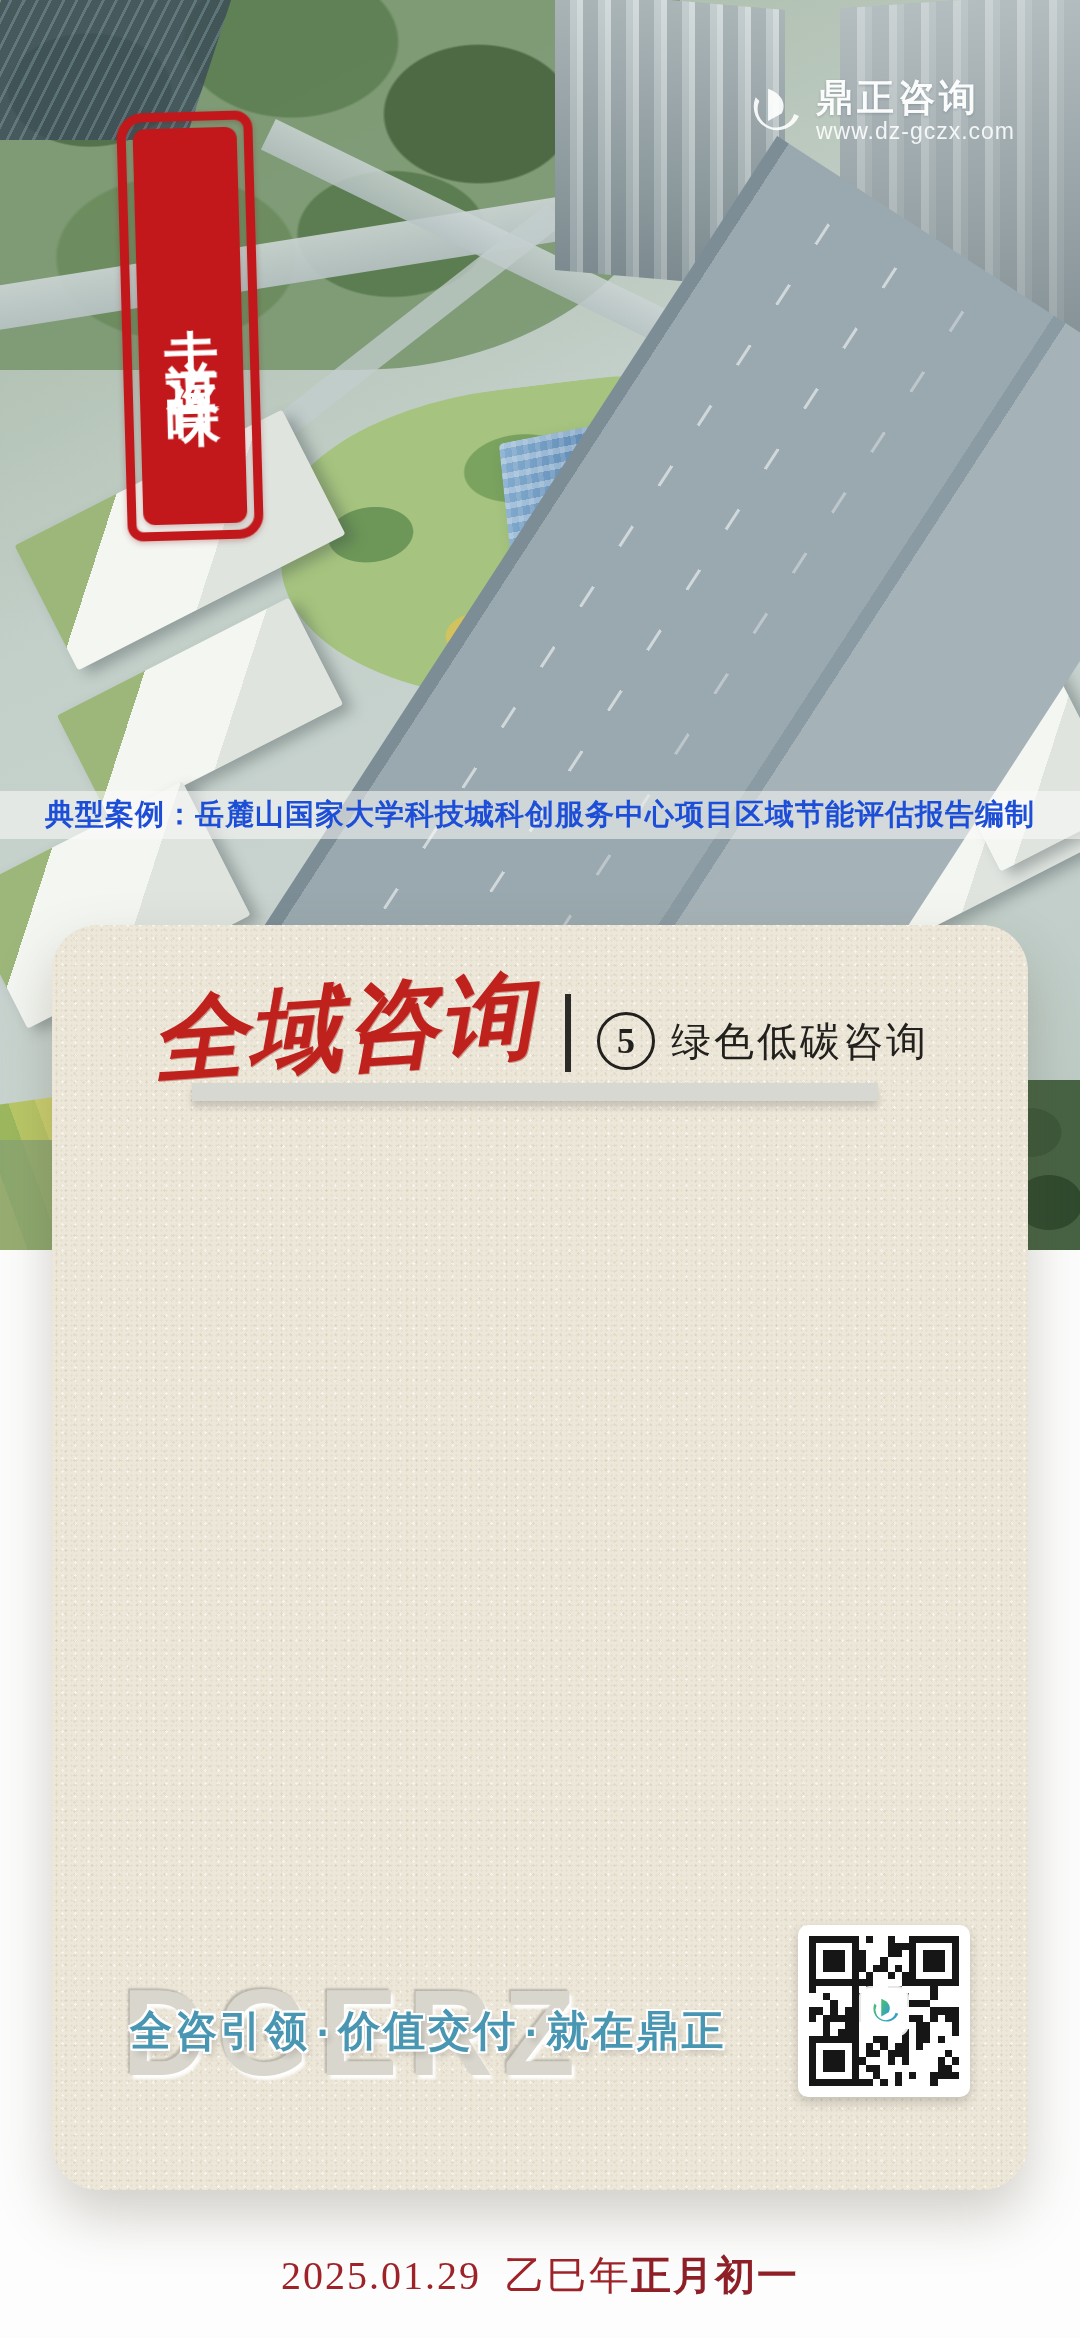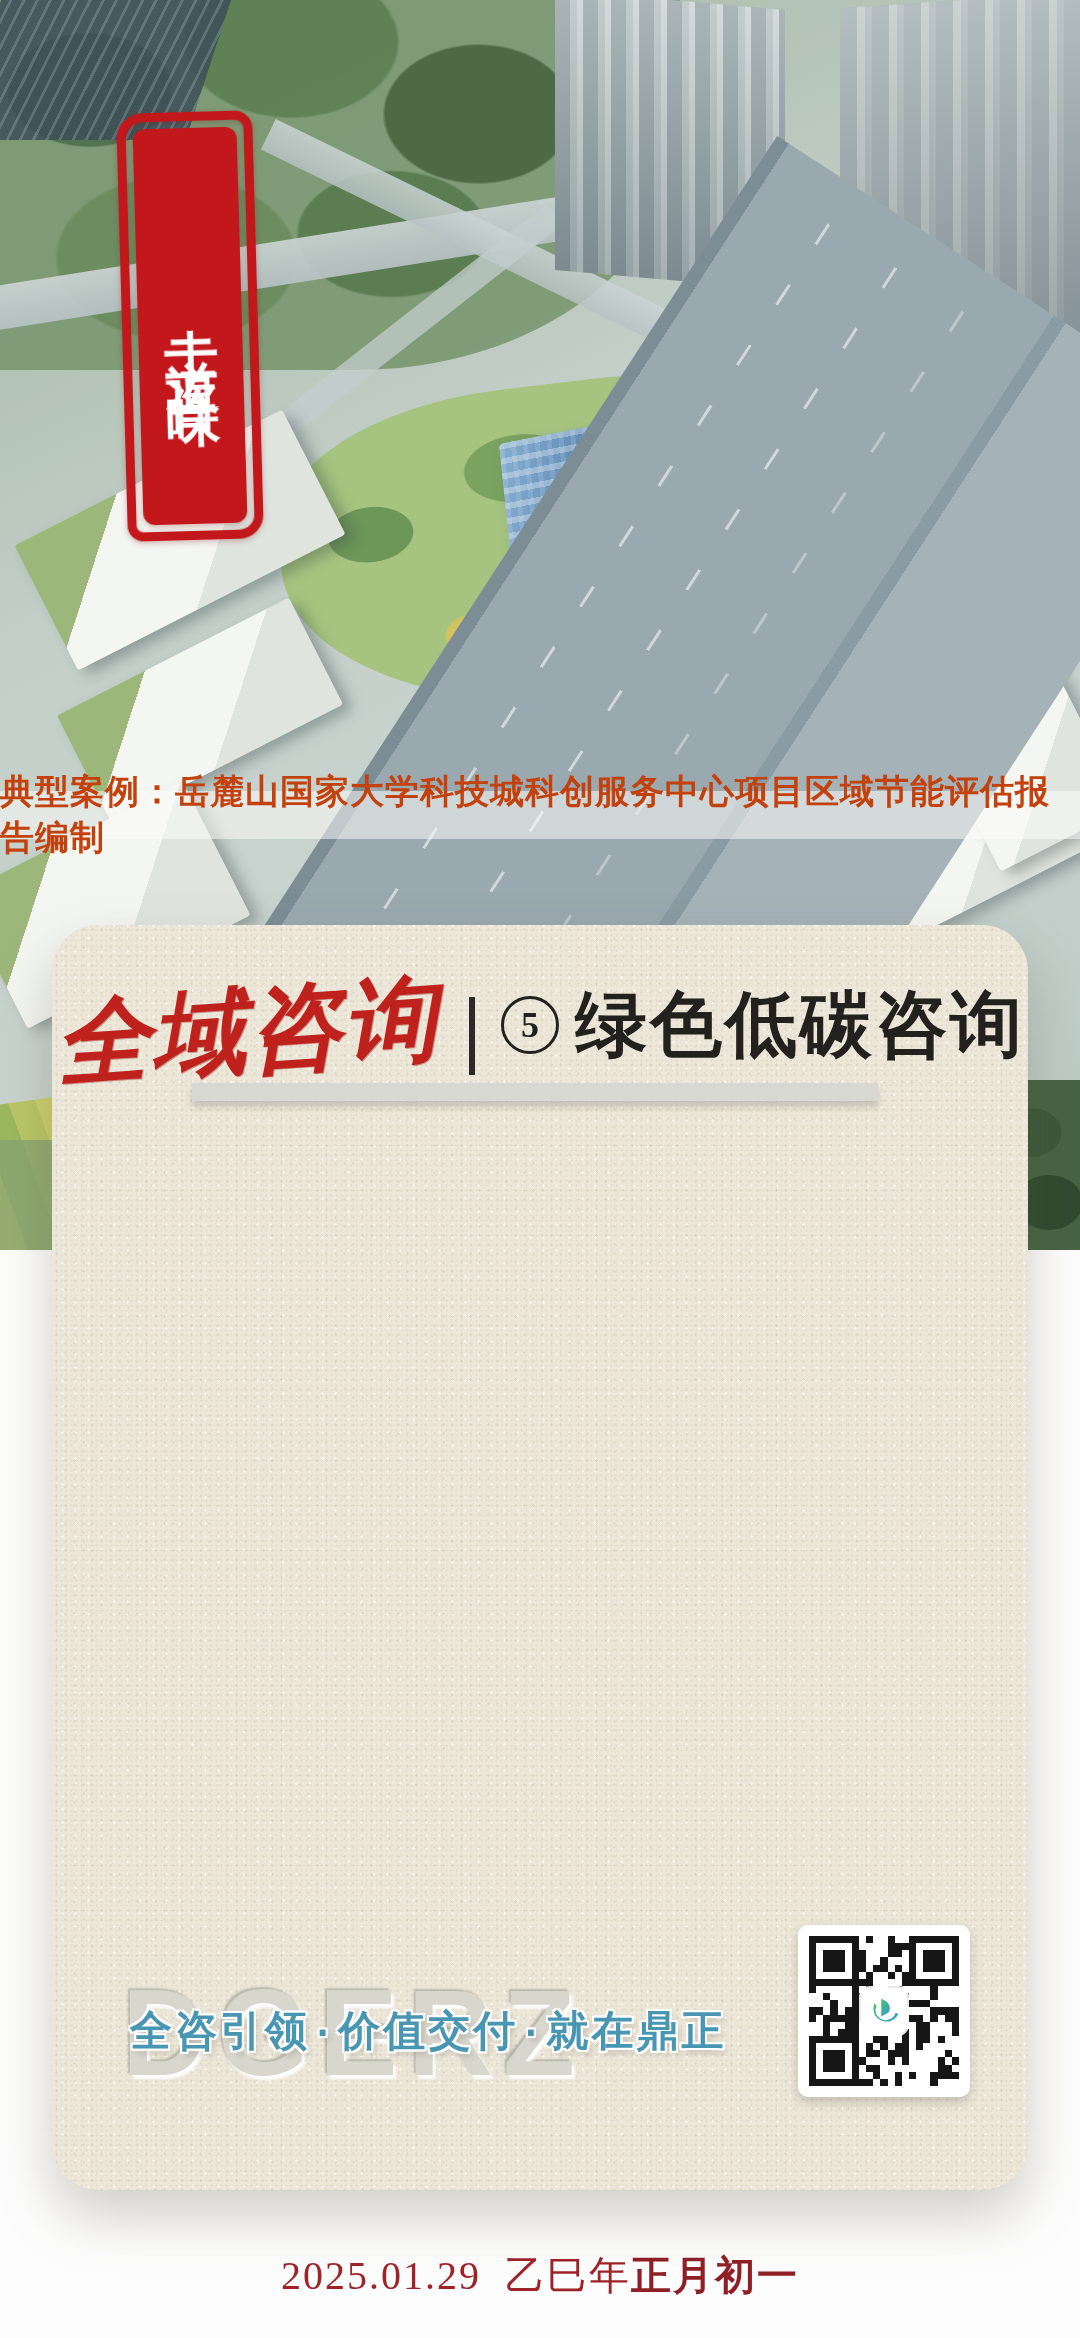--- a/index.html
+++ b/index.html
@@ -99,41 +99,41 @@
   .seal{position:absolute;left:122px;top:112px;width:136px;height:428px;z-index:3;transform:rotate(-1.6deg);
     border:9px solid #c2181b;border-radius:26px 18px 24px 16px;padding:7px;box-sizing:border-box;
     filter:drop-shadow(0 2px 3px rgba(120,20,20,.3));}
   .seal-inner{width:100%;height:100%;background:#c2181b;border-radius:12px;display:flex;align-items:center;justify-content:center;}
   .seal-text{writing-mode:vertical-rl;text-orientation:upright;color:#ffffff;font-size:54px;font-weight:700;
     letter-spacing:16px;font-family:"Liberation Serif","DejaVu Serif",serif;}
 
   
   .banner{position:absolute;left:0;top:791px;width:1080px;height:48px;z-index:2;
     background:rgba(252,252,250,.55);display:flex;align-items:center;justify-content:center;}
-  .banner-text{color:#c2410c;font-size:34px;font-weight:700;letter-spacing:1px;}
+  .banner-text{color:#1d4ed8;font-size:29px;font-weight:700;letter-spacing:1px;}
 
   
   .card{position:absolute;left:52px;top:925px;width:976px;height:1265px;z-index:4;border-radius:46px;
     background-color:#ede7d9;
     background-image:
       radial-gradient(rgba(151,132,101,.14) 1px,transparent 1.4px),
       radial-gradient(rgba(255,255,255,.6) 1px,transparent 1.4px),
       radial-gradient(rgba(151,132,101,.08) 1px,transparent 1.4px);
     background-size:9px 9px,13px 13px,5px 5px;background-position:0 0,4px 7px,2px 3px;
     box-shadow:0 26px 55px rgba(95,85,65,.28);}
   .title-band{position:absolute;left:140px;top:158px;width:686px;height:18px;background:#d6d8d1;
     box-shadow:0 6px 7px rgba(0,0,0,.16);z-index:1;}
   .title-row{position:absolute;left:0;top:52px;width:100%;display:flex;align-items:flex-end;justify-content:center;z-index:2;}
   .title-script{color:#bf221d;font-size:94px;font-weight:700;font-style:italic;line-height:1.1;
     transform:rotate(-4deg);letter-spacing:2px;text-shadow:1px 1px 0 rgba(150,20,15,.4);}
   .title-divider{width:6px;height:78px;background:#2b2a27;margin:0 26px 8px 30px;}
   .title-right{display:flex;align-items:center;margin-bottom:10px;}
   .title-num{width:52px;height:52px;border:3px solid #23211d;border-radius:50%;display:flex;align-items:center;justify-content:center;
     font-size:36px;font-weight:700;color:#23211d;margin-right:16px;flex:0 0 auto;}
-  .title-name{font-size:72px;font-weight:700;color:#23211d;letter-spacing:3px;}
+  .title-name{font-size:40px;font-weight:400;color:#23211d;letter-spacing:3px;}
 
   .body-text{position:absolute;left:66px;top:228px;width:846px;font-size:43px;line-height:70px;
     color:#2c2a26;text-align:justify;text-indent:86px;letter-spacing:.5px;z-index:2;}
   .seg-bold{font-weight:700;}
 
   .watermark{position:absolute;left:70px;top:1040px;font-family:"Liberation Sans",sans-serif;font-size:118px;
     font-weight:800;letter-spacing:10px;color:#d9d6cd;z-index:1;transform:scaleY(1.03);
     text-shadow:3px 4px 3px rgba(255,255,255,.95),-2px -2px 2px rgba(148,145,136,.55);}
   .slogan{position:absolute;left:78px;top:1078px;font-family:Liberation Mono, monospace;font-size:42px;font-weight:800;
     color:#4896b2;letter-spacing:3px;z-index:3;
@@ -178,20 +178,30 @@
     <div class="ph-bldg b7"></div>
     <div class="ph-bldg b8"></div>
     <div class="ph-tower-blue"></div>
     <div class="ph-plaza"></div>
     <div class="ph-highway"></div>
     <div class="ph-fields"></div>
     <div class="ph-trees-right"></div>
     <div class="ph-trees-left"></div>
   </div>
 
+  <div class="logo">
+    <svg class="logo-mark" viewBox="0 0 100 100">
+      <path d="M22 28 A38 38 0 1 0 92 58 L84 55 A30 30 0 1 1 28 34 Z" fill="#ffffff" opacity="0.95"></path>
+      <path d="M42 14 C64 22 72 38 64 54 L42 66 Z" fill="#ffffff" opacity="0.95"></path>
+    </svg>
+    <div class="logo-text-col">
+      <span class="logo-name">鼎正咨询</span>
+      <span class="logo-url">www.dz-gczx.com</span>
+    </div>
+  </div>
 
   <div class="seal">
     <div class="seal-inner">
       <span class="seal-text">十二道咨味</span>
     </div>
   </div>
 
   <div class="banner">
     <span class="banner-text">典型案例：岳麓山国家大学科技城科创服务中心项目区域节能评估报告编制</span>
   </div>

